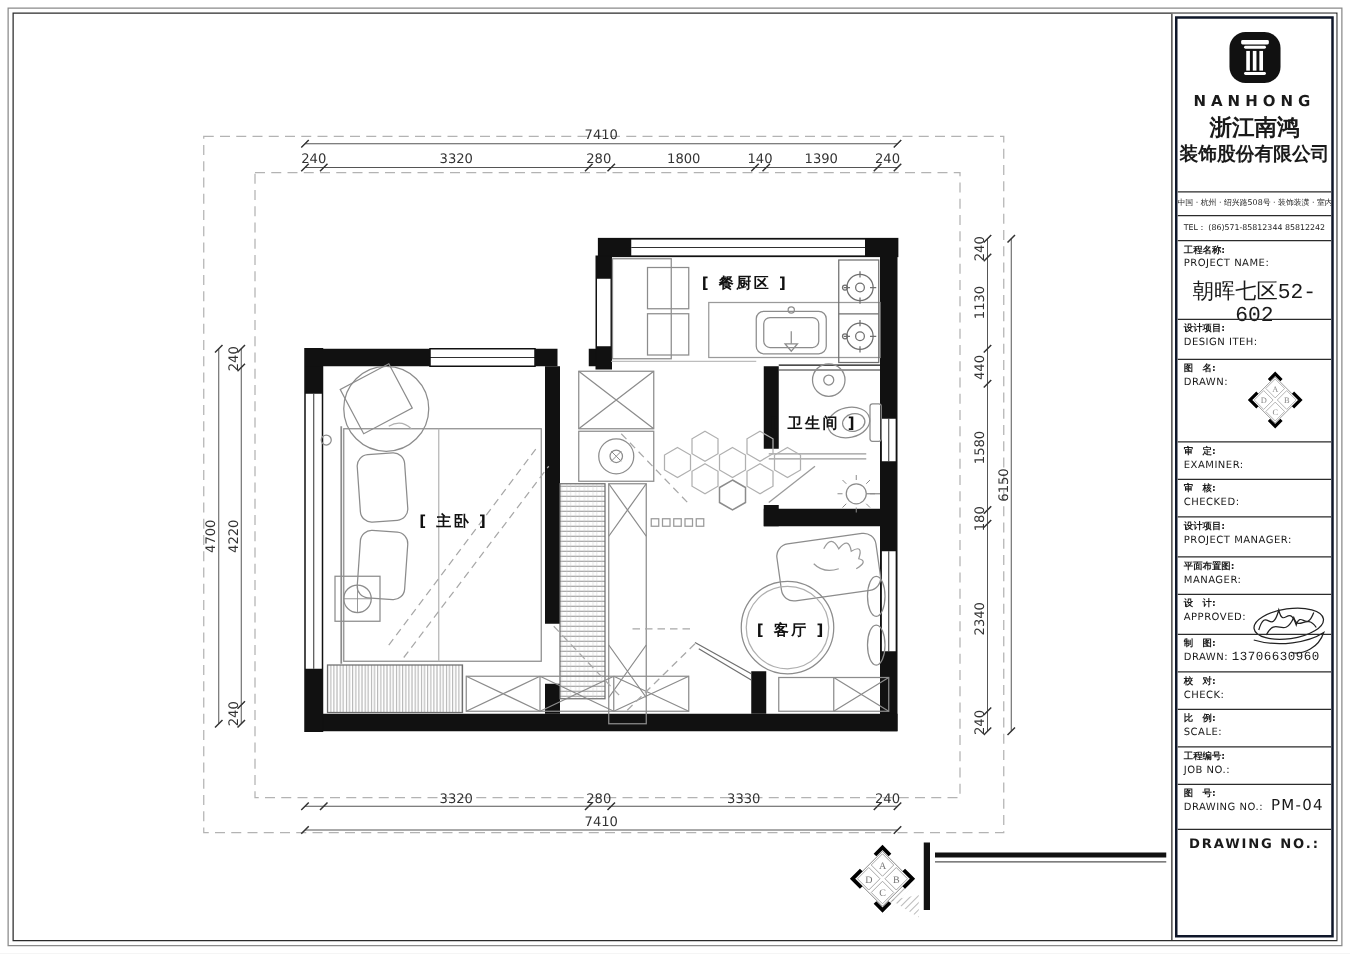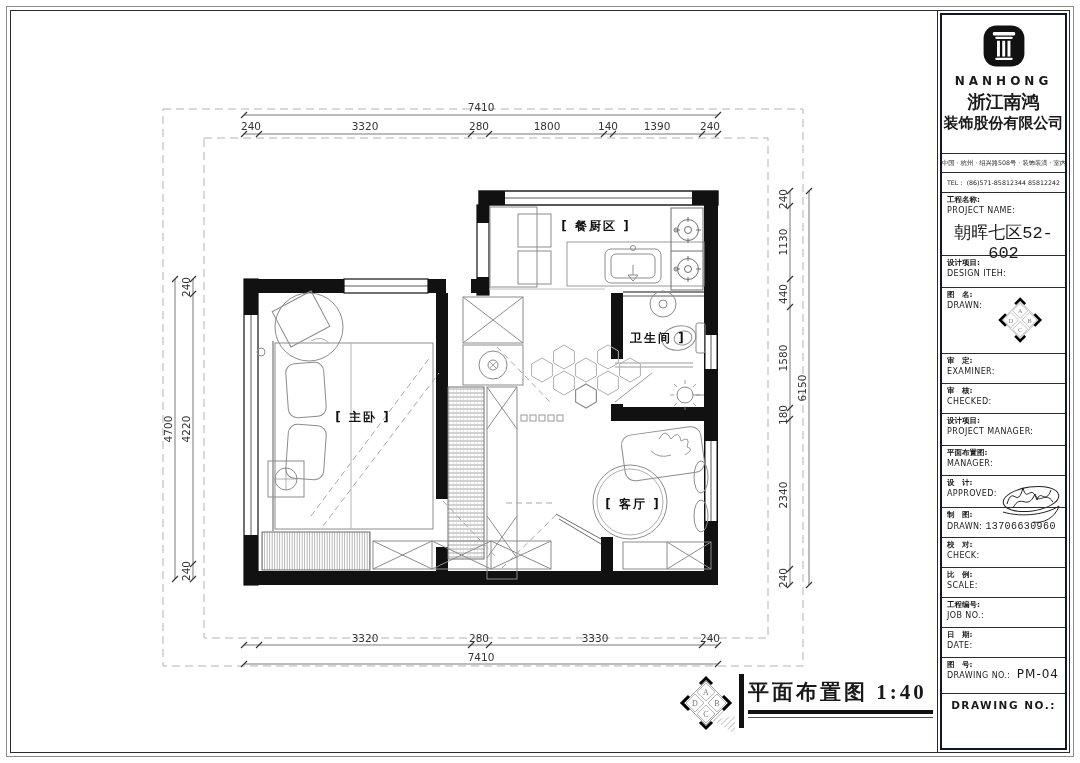--- a/index.html
+++ b/index.html
@@ -301,21 +301,20 @@
             </g>
             <g stroke="#000" stroke-width="3" fill="none">
               <path d="M12,24 L5,31 L12,38"></path>
               <path d="M46,24 L53,31 L46,38"></path>
               <path d="M23,12 L29,6 L35,12"></path>
               <path d="M23,50 L29,56 L35,50"></path>
             </g>
           </svg>
           <div class="footer-bar"></div>
           <div class="footer-text">
-            <div class="footer-title"><span>平面布置图</span> <span>1:40</span></div>
             <div class="footer-rule-thick"></div>
             <div class="footer-rule-thin"></div>
           </div>
         </div>
       </div>
 
       <div class="titleblock">
         <div class="tb-inner">
 
           <div class="tb-sec tb-logo">
@@ -411,24 +410,20 @@
             <span class="enlab">CHECK:</span>
           </div>
           <div class="tb-sec tb-row tb-plain">
             <span class="cnlab">比　例:</span>
             <span class="enlab">SCALE:</span>
           </div>
           <div class="tb-sec tb-row tb-plain">
             <span class="cnlab">工程编号:</span>
             <span class="enlab">JOB  NO.:</span>
           </div>
-          <div class="tb-sec tb-row tb-plain">
-            <span class="cnlab">日　期:</span>
-            <span class="enlab">DATE:</span>
-          </div>
 
           <div class="tb-sec tb-row tb-drawingno">
             <span class="cnlab">图　号:</span>
             <span class="enlab">DRAWING NO.:</span>
             <span class="tb-dno-val">PM-04</span>
           </div>
 
           <div class="tb-sec tb-notes">
             <div class="tb-notes-head">DRAWING NO.:</div>
 

